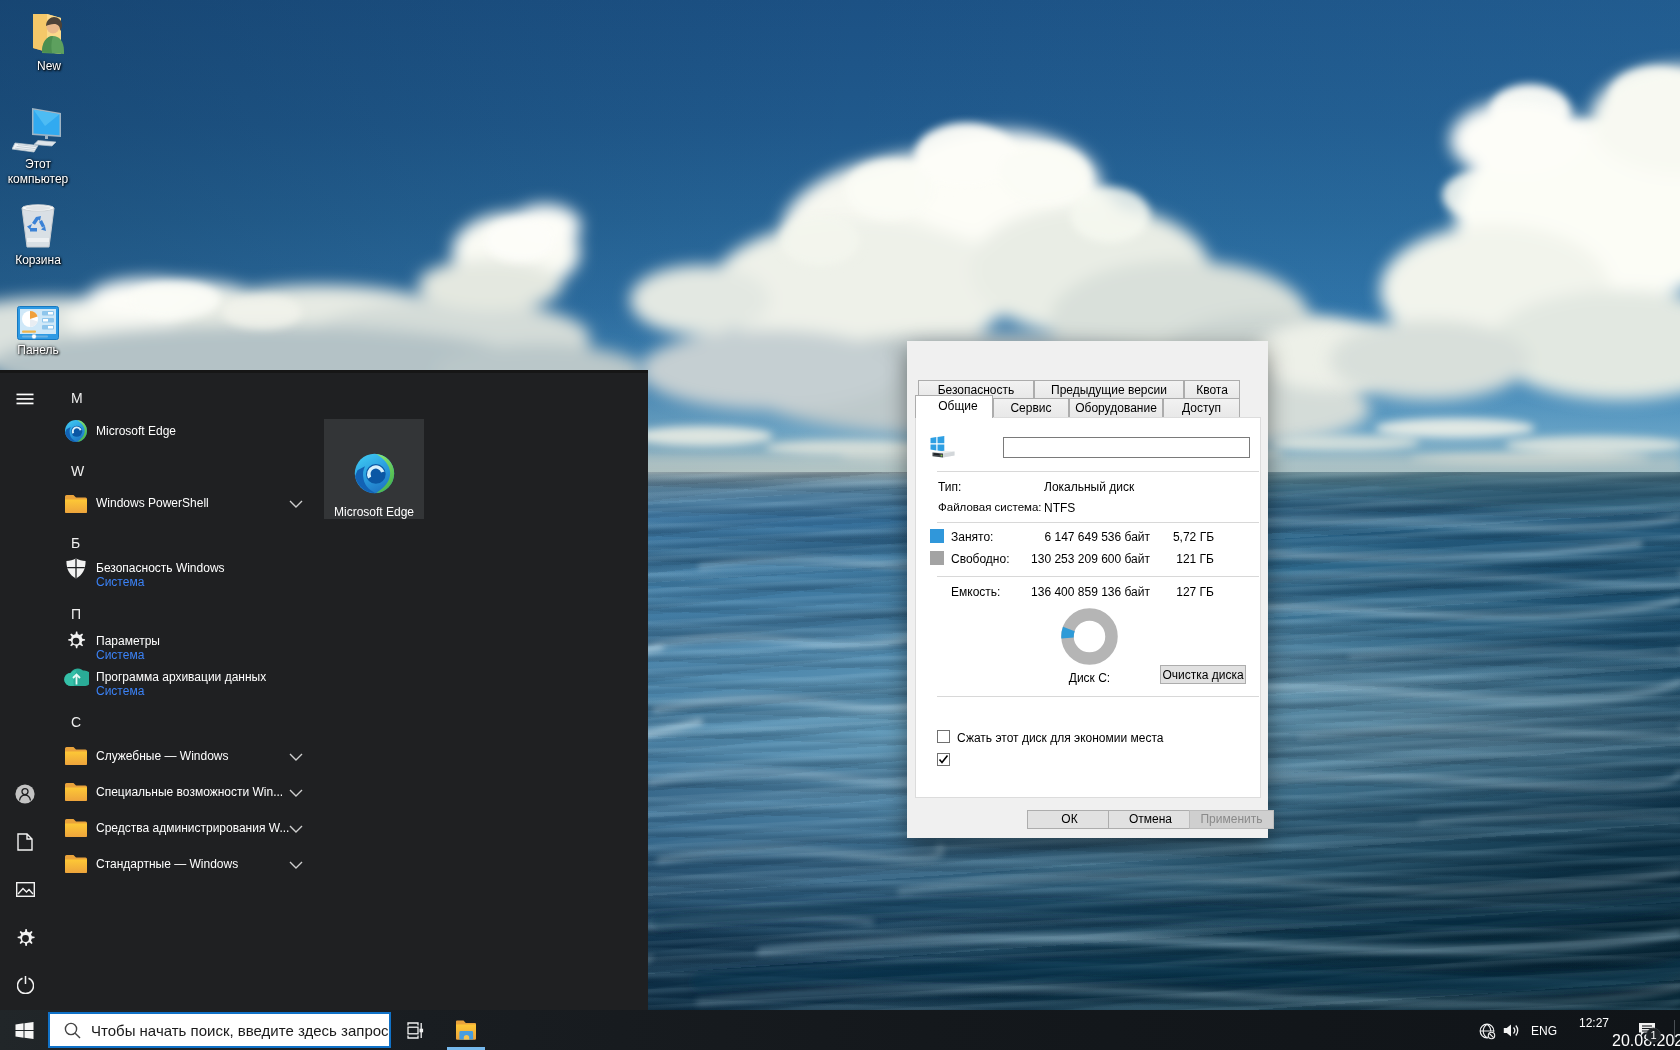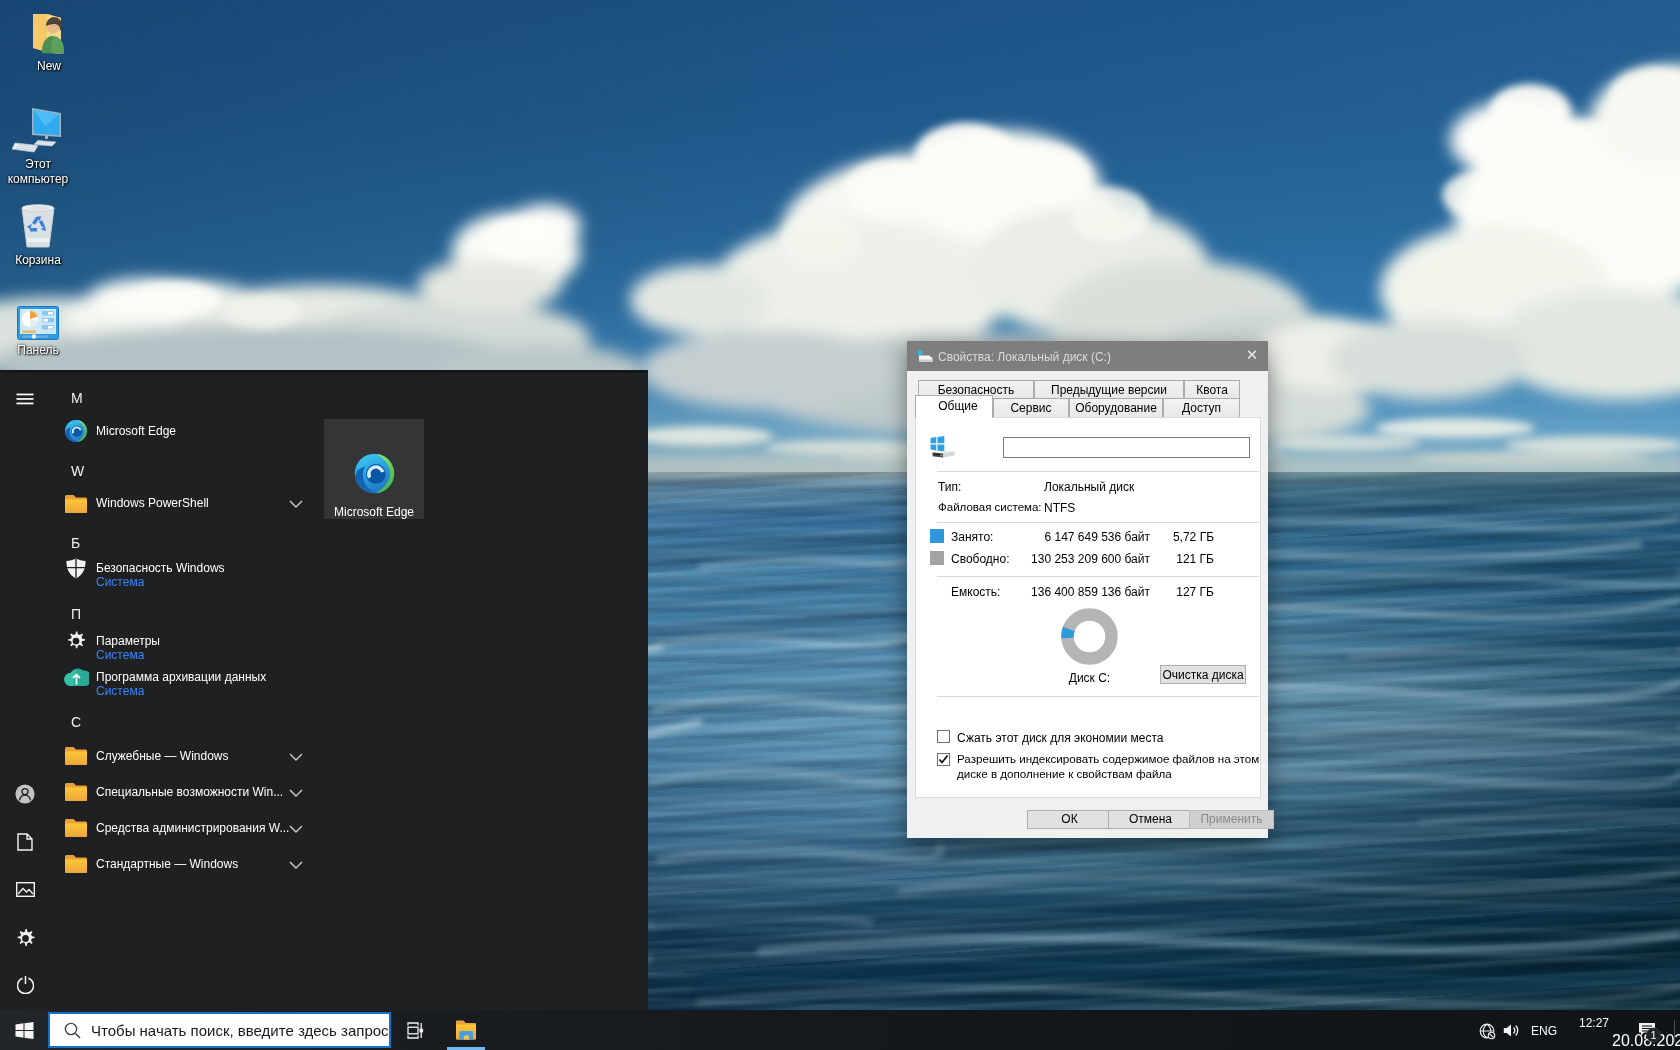--- a/index.html
+++ b/index.html
@@ -395,29 +395,20 @@
 
   <div class="sm-tile">
     <svg style="margin-top:33px" width="43" height="43" viewBox="0 0 48 48">
         <use href="#edgelogo"></use>
       </svg>
     <div class="tl">Microsoft Edge</div>
   </div>
 </div>
 
 <div id="dialog">
-  <div id="dlg-title">
-    <svg class="abs" style="left:10px;top:9px" width="17" height="13" viewBox="0 0 17 13">
-      <rect x="1" y="0.5" width="4.5" height="4.5" fill="#35b5e8"></rect>
-      <path d="M2,5.5 L12,5.5 L15.5,8 L15.5,12 L2,12 Z" fill="#f2f4f5"></path>
-      <path d="M2,9.5 L15.5,9.5 L15.5,12 L2,12 Z" fill="#c9ced2"></path>
-    </svg>
-    <div class="t">Свойства: Локальный диск (C:)</div>
-    <div id="dlg-close">✕</div>
-  </div>
 
   <div class="tab" style="left:11px;top:39px;width:116px;height:19px;line-height:18px;">Безопасность</div>
   <div class="tab" style="left:127px;top:39px;width:150px;height:19px;line-height:18px;">Предыдущие версии</div>
   <div class="tab" style="left:277px;top:39px;width:56px;height:19px;line-height:18px;">Квота</div>
 
   <div class="tab" style="left:86px;top:57px;width:76px;height:20px;line-height:19px;">Сервис</div>
   <div class="tab" style="left:162px;top:57px;width:94px;height:20px;line-height:19px;">Оборудование</div>
   <div class="tab" style="left:256px;top:57px;width:77px;height:20px;line-height:19px;">Доступ</div>
   <div class="tab sel" style="left:8px;top:54px;width:78px;height:23px;line-height:21px;padding-left:8px;">Общие</div>
   <div id="dlg-pane">
@@ -461,21 +452,20 @@
     <div class="dl" style="left:145px;top:253px;width:57px;text-align:center;">Диск C:</div>
     <div class="btn" style="left:244px;top:247px;width:86px;height:19px;line-height:18px;">Очистка диска</div>
     <div class="sep" style="top:278px;"></div>
     <div class="cb" style="top:312px;"></div>
     <div class="dl" style="left:41px;top:313px;white-space:nowrap;">Сжать этот диск для экономии места</div>
     <div class="cb" style="top:335px;">
       <svg width="11" height="11" viewBox="0 0 11 11" style="display:block;">
           <path d="M1.5,5.5 L4,8.5 L9.5,1.5" fill="none" stroke="#000" stroke-width="1.6"></path>
         </svg>
     </div>
-    <div class="dl" style="left:41px;top:334px;line-height:14.5px;white-space:nowrap;font-size:11.6px;">Разрешить индексировать содержимое файлов на этом<br>диске в дополнение к свойствам файла</div>
   </div>
   <div class="btn" style="left:120px;top:469px;">ОК</div>
   <div class="btn" style="left:201px;top:469px;">Отмена</div>
   <div class="btn" style="left:282px;top:469px;background:#cfcfcf;border-color:#bcbcbc;color:#8a8a8a;">Применить</div>
 </div>
 
 <div id="taskbar">
   <svg class="abs" style="left:15px;top:11px" width="19" height="19" viewBox="0 0 19 19">
     <g fill="#f5f5f5">
       <path d="M0.5,3.5 L8.5,2.3 L8.5,9 L0.5,9 Z"></path>

